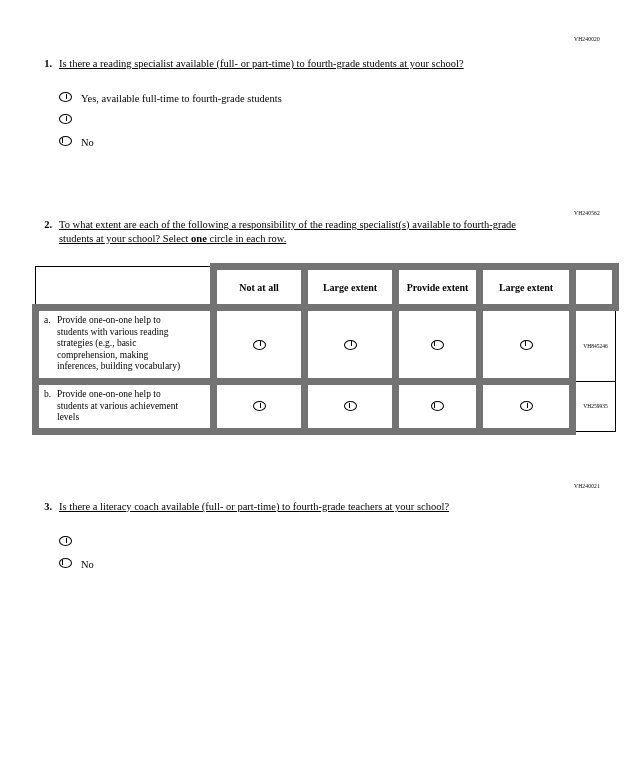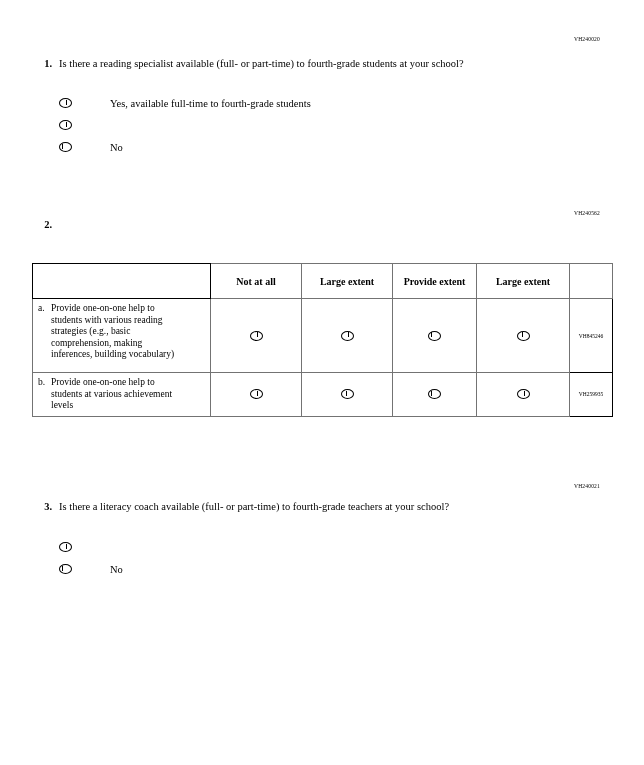--- a/index.html
+++ b/index.html
@@ -44,32 +44,32 @@
     width: 20px;
     text-align: right;
     padding-right: 7px;
     flex: none;
     line-height: 14px;
   }
   .q-text {
     font-size: 10.5px;
     line-height: 14px;
     width: 470px;
+    text-decoration: underline;
   }
   .q-text b { font-weight: bold; }
 
   
   .options {
     position: absolute;
   }
   .option {
     display: flex;
-    align-items: center;
+    align-items: flex-start;
     height: 22px;
-    gap: 29px;
   }
   .bubble {
     width: 11px;
     height: 8px;
     border: 0.8px solid #000;
     border-radius: 50%;
     position: relative;
     flex: none;
     margin-right: 9px;
     background: #fff;
@@ -90,21 +90,21 @@
     line-height: 13px;
   }
 
   
   .matrix {
     position: absolute;
     border-collapse: collapse;
     table-layout: fixed;
   }
   .matrix td, .matrix th {
-    border: 1px solid #737373;
+    border: 7px solid #737373;
     padding: 0;
     vertical-align: middle;
   }
   .matrix th {
     font-size: 10px;
     font-weight: bold;
     text-align: center;
     height: 30px;
     line-height: 11px;
     padding: 2px 1px;
@@ -166,20 +166,21 @@
     <div class="option">
       <span class="bubble b-left"></span>
       <span class="opt-label">No</span>
     </div>
   </div>
 
   <div class="idcode" style="left:540px; top:210px; width:60px;">VH240562</div>
 
   <div class="question" style="left:32px; top:218px; width:530px;">
     <div class="q-num">2.</div>
+    <div class="q-text"><span>To what extent are each of the following a responsibility of the reading specialist(s) available to fourth-grade students at your school? Select </span><b>one</b><span> circle in each row.</span></div>
   </div>
 
   <table class="matrix" style="left:32px; top:263px; width:580px;">
     <colgroup>
       <col style="width:178px">
       <col style="width:91px">
       <col style="width:91px">
       <col style="width:84px">
       <col style="width:93px">
       <col style="width:43px">

